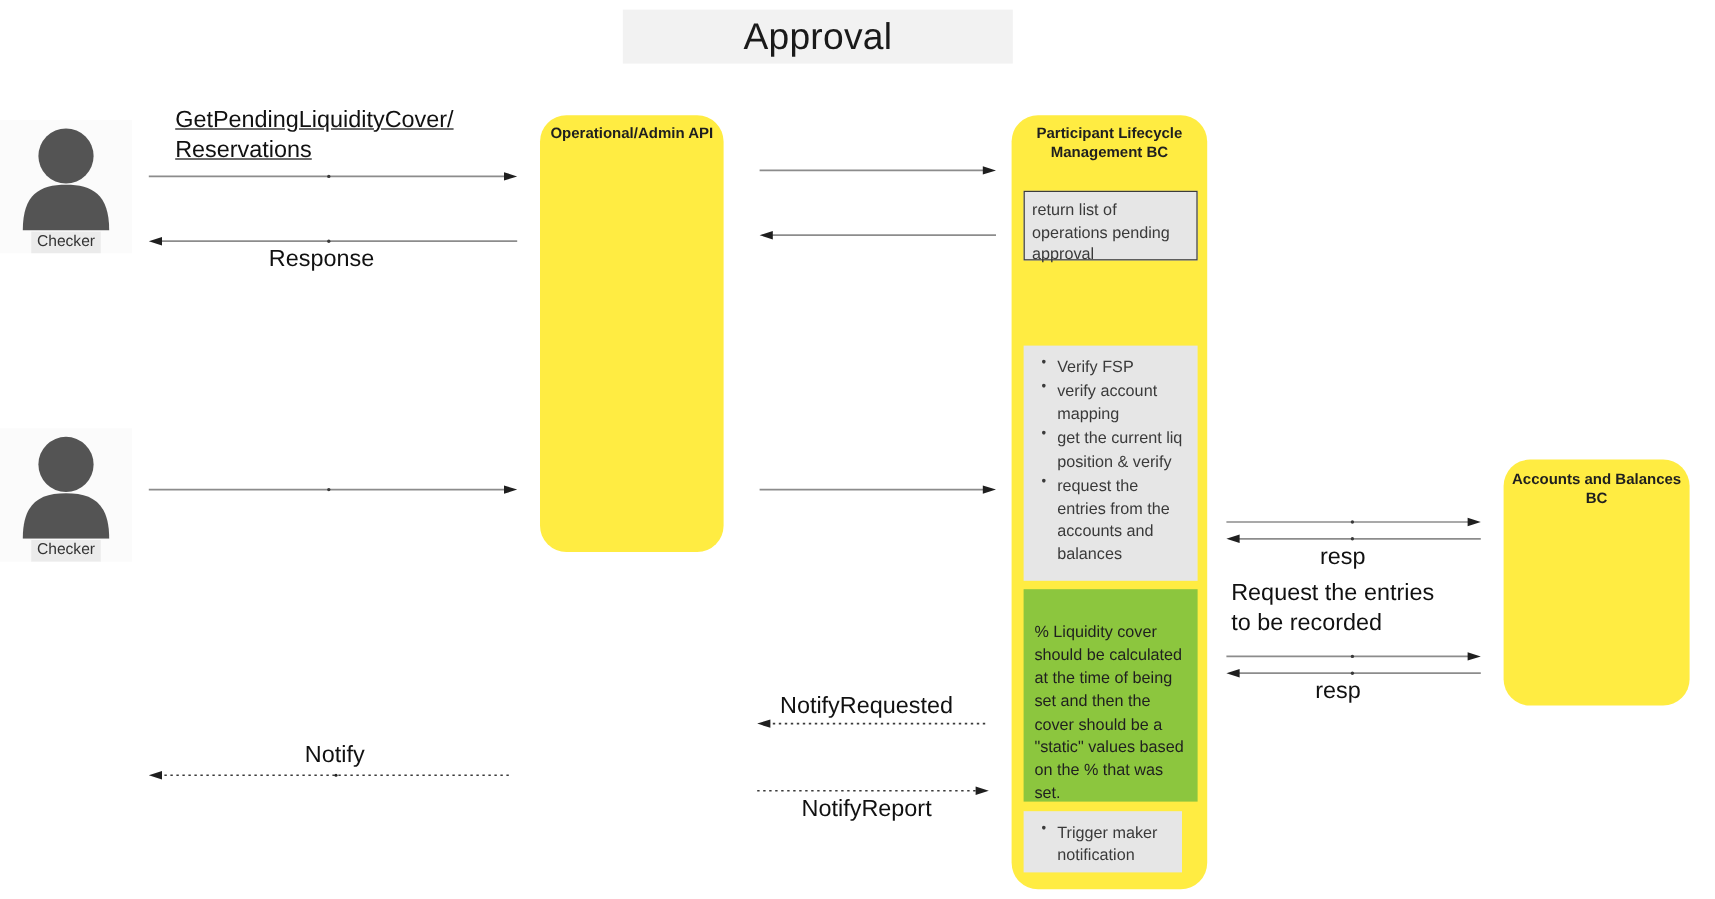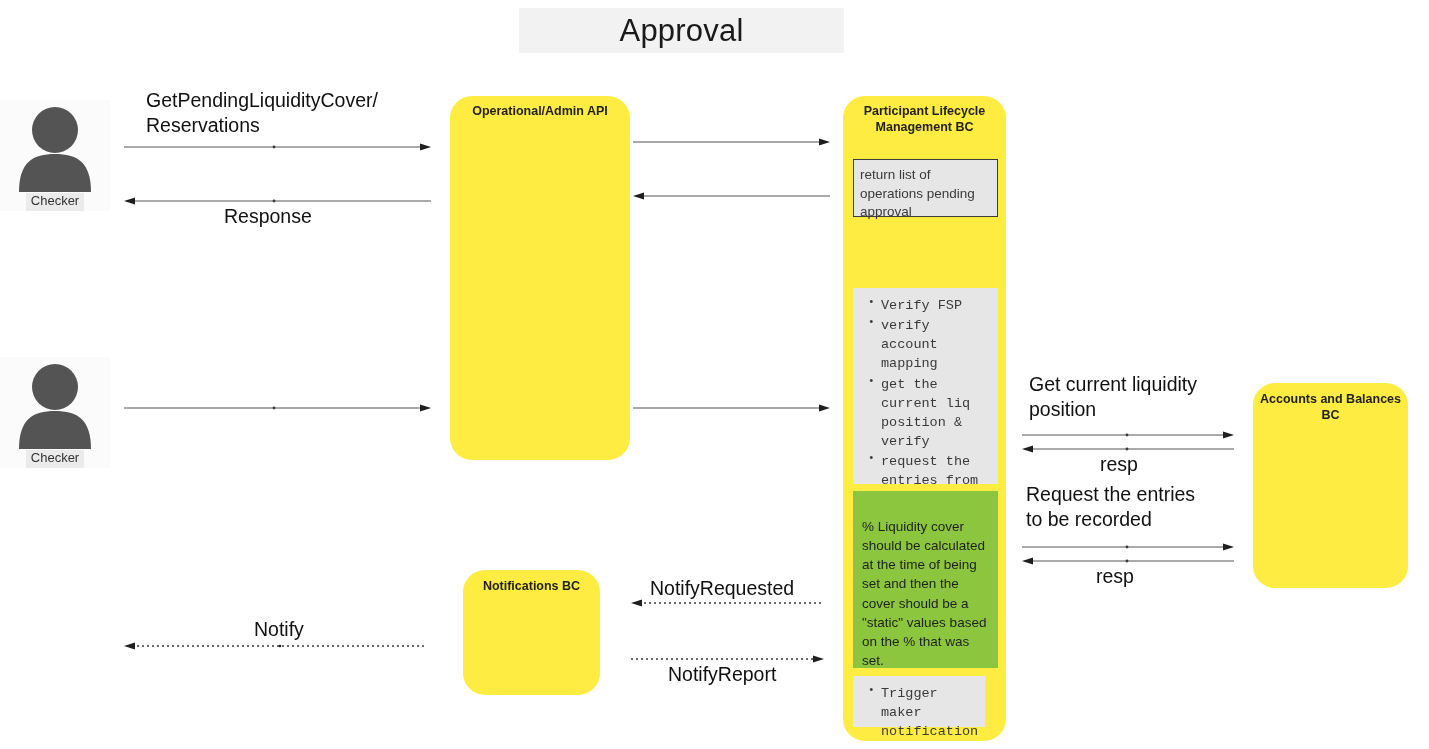--- a/index.html
+++ b/index.html
@@ -87,21 +87,20 @@
   .note.green {
     background: #8cc63e;
     color: #1f1f1f;
     padding: 26px 9px 8px 9px;
     line-height: 1.42;
   }
   .note ul {
     margin: 0;
     padding: 0 0 0 22px;
     list-style: none;
-    font-family: Liberation Mono, monospace;
   }
   .note li {
     position: relative;
     margin: 0 0 1px 0;
     line-height: 1.42;
   }
   .note li::before {
     content: "\2022";
     position: absolute;
     left: -13px;
@@ -143,32 +142,29 @@
     <span class="actor-icon">
       <svg viewBox="0 0 80 92" width="80" height="92" aria-hidden="true">
         <circle cx="40" cy="30" r="23" fill="#545454"></circle>
         <path d="M4 92 C4 62 18 54 40 54 C62 54 76 62 76 92 Z" fill="#545454"></path>
       </svg>
     </span>
     <span class="actor-label">Checker</span>
   </div>
 
 
-  <div class="abs lifebox" style="left:450px; top:96px; width:180px; height:364px;">
+  <div class="abs lifebox" style="left:450px; top:96px; width:153px; height:364px;">
     <div class="lifebox-title" style="top:8px;">Operational/Admin API</div>
   </div>
 
   <div class="abs lifebox" style="left:843px; top:96px; width:163px; height:645px;">
     <div class="lifebox-title" style="top:8px; white-space:pre-line;">Participant Lifecycle
 Management BC</div>
   </div>
 
-  <div class="abs lifebox" style="left:463px; top:570px; width:137px; height:125px;">
-    <div class="lifebox-title" style="top:9px;">Notifications BC</div>
-  </div>
 
   <div class="abs lifebox" style="left:1253px; top:383px; width:155px; height:205px;">
     <div class="lifebox-title" style="top:9px; white-space:pre-line;">Accounts and Balances
 BC</div>
   </div>
 
   <div class="abs note bordered" style="left:853px; top:159px; width:145px; height:58px;">
     <span>return list of operations pending approval</span>
   </div>
 
@@ -184,21 +180,21 @@
   <div class="abs note green" style="left:853px; top:491px; width:145px; height:177px;">
     <span>% Liquidity cover should be calculated at the time of being set and then the cover should be a "static" values based on the % that was set.</span>
   </div>
 
   <div class="abs note plain" style="left:853px; top:676px; width:132px; height:51px;">
     <ul>
       <li>Trigger maker notification</li>
     </ul>
   </div>
 
-  <div class="abs msg-label" style="left:146px; top:88px; width:300px;">GetPendingLiquidityCover/
+  <div class="abs msg-label" style="left:146px; top:88px; width:300px;text-decoration:underline;">GetPendingLiquidityCover/
 Reservations</div>
 
   <div class="abs arrow" style="left:124px; top:142px; width:307px;">
     <svg width="307" height="10">
       <line x1="0" y1="5" x2="299" y2="5" stroke="#8c8c8c" stroke-width="1.4"></line>
       <circle cx="150" cy="5" r="1.4" fill="#3a3a3a"></circle>
       <path d="M307 5 L296 1.5 L296 8.5 Z" fill="#1f1f1f"></path>
     </svg>
   </div>
 
@@ -233,22 +229,20 @@
     </svg>
   </div>
 
   <div class="abs arrow" style="left:633px; top:403px; width:197px;">
     <svg width="197" height="10">
       <line x1="0" y1="5" x2="189" y2="5" stroke="#8c8c8c" stroke-width="1.4"></line>
       <path d="M197 5 L186 1.5 L186 8.5 Z" fill="#1f1f1f"></path>
     </svg>
   </div>
 
-  <div class="abs msg-label" style="left:1029px; top:372px; width:215px;">Get current liquidity
-position</div>
   <div class="abs arrow" style="left:1022px; top:430px; width:212px;">
     <svg width="212" height="10">
       <line x1="0" y1="5" x2="204" y2="5" stroke="#8c8c8c" stroke-width="1.4"></line>
       <circle cx="105" cy="5" r="1.4" fill="#3a3a3a"></circle>
       <path d="M212 5 L201 1.5 L201 8.5 Z" fill="#1f1f1f"></path>
     </svg>
   </div>
   <div class="abs arrow" style="left:1022px; top:444px; width:212px;">
     <svg width="212" height="10">
       <line x1="8" y1="5" x2="212" y2="5" stroke="#8c8c8c" stroke-width="1.4"></line>

